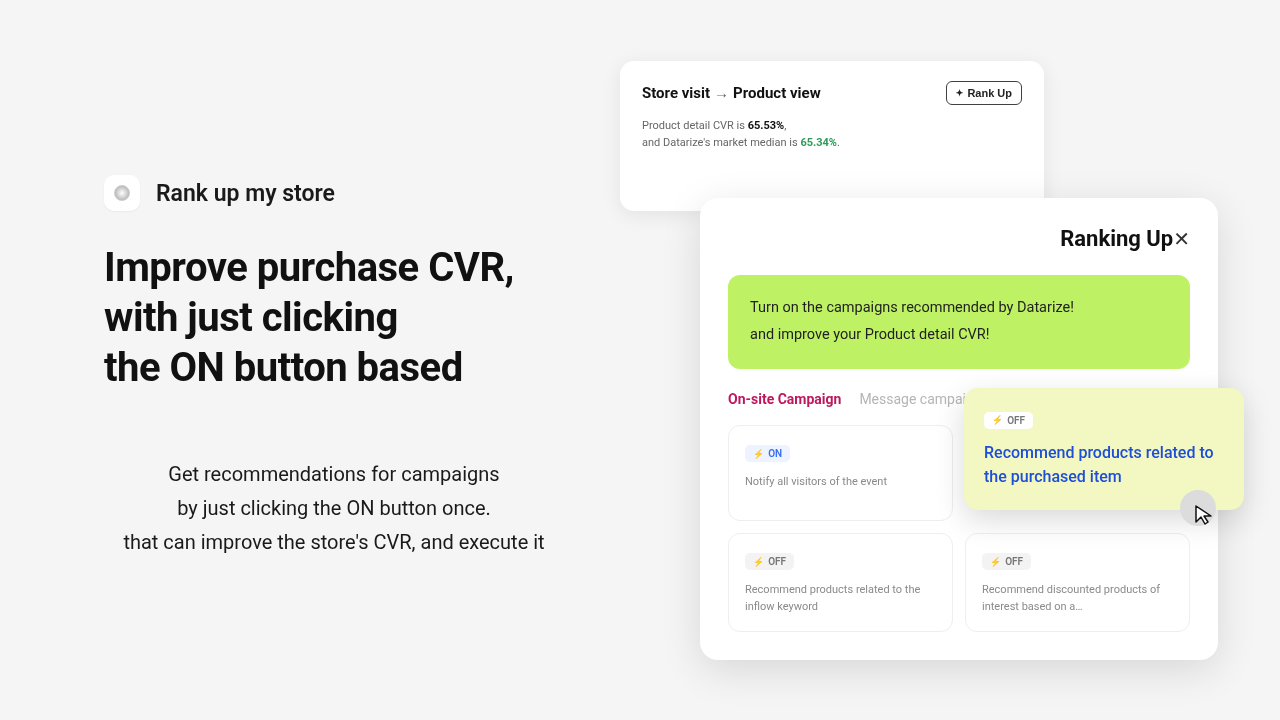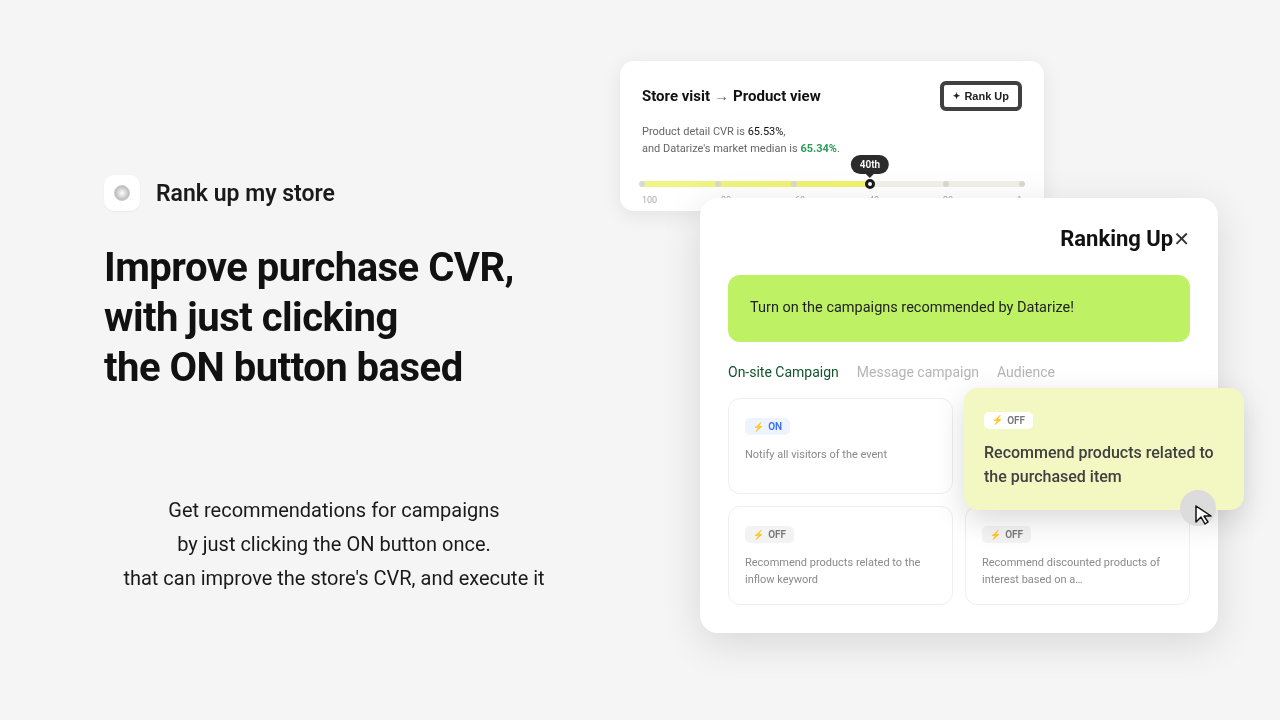--- a/index.html
+++ b/index.html
@@ -44,21 +44,21 @@
   .app-label {
     font-size: 23px;
     font-weight: 600;
     color: #1a1a1a;
   }
   .headline {
     font-size: 40px;
     font-weight: 700;
     line-height: 1.25;
     color: #111;
-    margin-bottom: 100px;
+    margin-bottom: 64px;
     letter-spacing: -0.5px;
   }
   .subtext {
     font-size: 20px;
     line-height: 1.7;
     color: #1a1a1a;
     font-weight: 400;
     text-align: center;
   }
 
@@ -86,38 +86,38 @@
     color: #111;
     display: flex;
     align-items: center;
     gap: 4px;
   }
   .breadcrumb .arrow { color: #666; font-weight: 400; }
   .rankup-btn {
     font-size: 11px;
     font-weight: 600;
     color: #222;
-    border: 4px solid #404040;
+    border: 1px solid #404040;
     border-radius: 6px;
     padding: 5px 9px;
     background: #fff;
     display: flex;
     align-items: center;
     gap: 4px;
   }
   .rankup-btn::before {
     content: "✦";
     font-size: 9px;
   }
   .metrics {
     font-size: 11px;
     color: #666;
     line-height: 1.55;
   }
-  .metrics b { color: #111; font-weight: 400; }
+  .metrics b { color: #111; font-weight: 700; }
   .metrics .green { color: #2e9b5a; font-weight: 700; }
   .slider-wrap {
     position: relative;
     margin-top: 24px;
   }
   .slider-track {
     position: relative;
     height: 6px;
     background: #f1f1ea;
     border-radius: 3px;
@@ -212,21 +212,21 @@
     color: #222;
     margin-bottom: 22px;
   }
   .tabs {
     display: flex;
     gap: 18px;
     font-size: 14px;
     margin-bottom: 18px;
   }
   .tab { color: #b5b5b5; cursor: pointer; }
-  .tab.active { color: #14532d; font-weight: 400; }
+  .tab.active { color: #be185d; font-weight: 700; }
   .campaign-grid {
     display: grid;
     grid-template-columns: 1fr 1fr;
     gap: 12px;
   }
   .campaign-card {
     border: 1px solid #eee;
     border-radius: 12px;
     padding: 16px;
     background: #fff;
@@ -263,21 +263,21 @@
     width: 280px;
     background: #f3f7c2;
     border-radius: 14px;
     padding: 20px;
     box-shadow: 0 10px 30px rgba(0,0,0,0.15);
     z-index: 10;
   }
   .popover .status-pill { background: #fff; color: #777; }
   .popover .campaign-text {
     font-size: 16px;
-    color: #404040;
+    color: #1d4ed8;
     font-weight: 500;
     line-height: 1.55;
   }
 
   .cursor-cluster {
     position: absolute;
     left: 1180px;
     top: 490px;
     z-index: 11;
   }
@@ -323,50 +323,30 @@
       <span>Product view</span>
     </div>
     <button class="rankup-btn">
       <span>Rank Up</span>
     </button>
   </div>
   <div class="metrics">
     <span>Product detail CVR is </span><b>65.53%</b><span>,</span><br>
     <span>and Datarize's market median is </span><span class="green">65.34%</span><span>.</span>
   </div>
-  <div class="slider-wrap">
-    <div class="slider-badge" style="left:60%">40th</div>
-    <div class="slider-track">
-      <div class="slider-fill" style="width:60%"></div>
-      <div class="slider-dot" style="left:0%"></div>
-      <div class="slider-dot" style="left:20%"></div>
-      <div class="slider-dot" style="left:40%"></div>
-      <div class="slider-dot" style="left:60%"></div>
-      <div class="slider-dot" style="left:80%"></div>
-      <div class="slider-dot" style="left:100%"></div>
-      <div class="slider-knob" style="left:60%"></div>
-    </div>
-    <div class="slider-ticks">
-      <span>100</span>
-      <span>80</span>
-      <span>60</span>
-      <span>40</span>
-      <span>20</span>
-      <span>1</span>
-    </div>
-  </div>
 </div>
 
 <div class="modal">
   <div class="modal-header">
     <div class="modal-title">Ranking Up</div>
     <div class="close-x">✕</div>
   </div>
   <div class="modal-banner">
     <div>Turn on the campaigns recommended by Datarize!</div>
+    <div>and improve your Product detail CVR!</div>
   </div>
   <div class="tabs">
     <div class="tab active">On-site Campaign</div>
     <div class="tab">Message campaign</div>
     <div class="tab">Audience</div>
   </div>
   <div class="campaign-grid">
     <div class="campaign-card">
       <div class="status-pill on">
         <span class="bolt">⚡</span>

